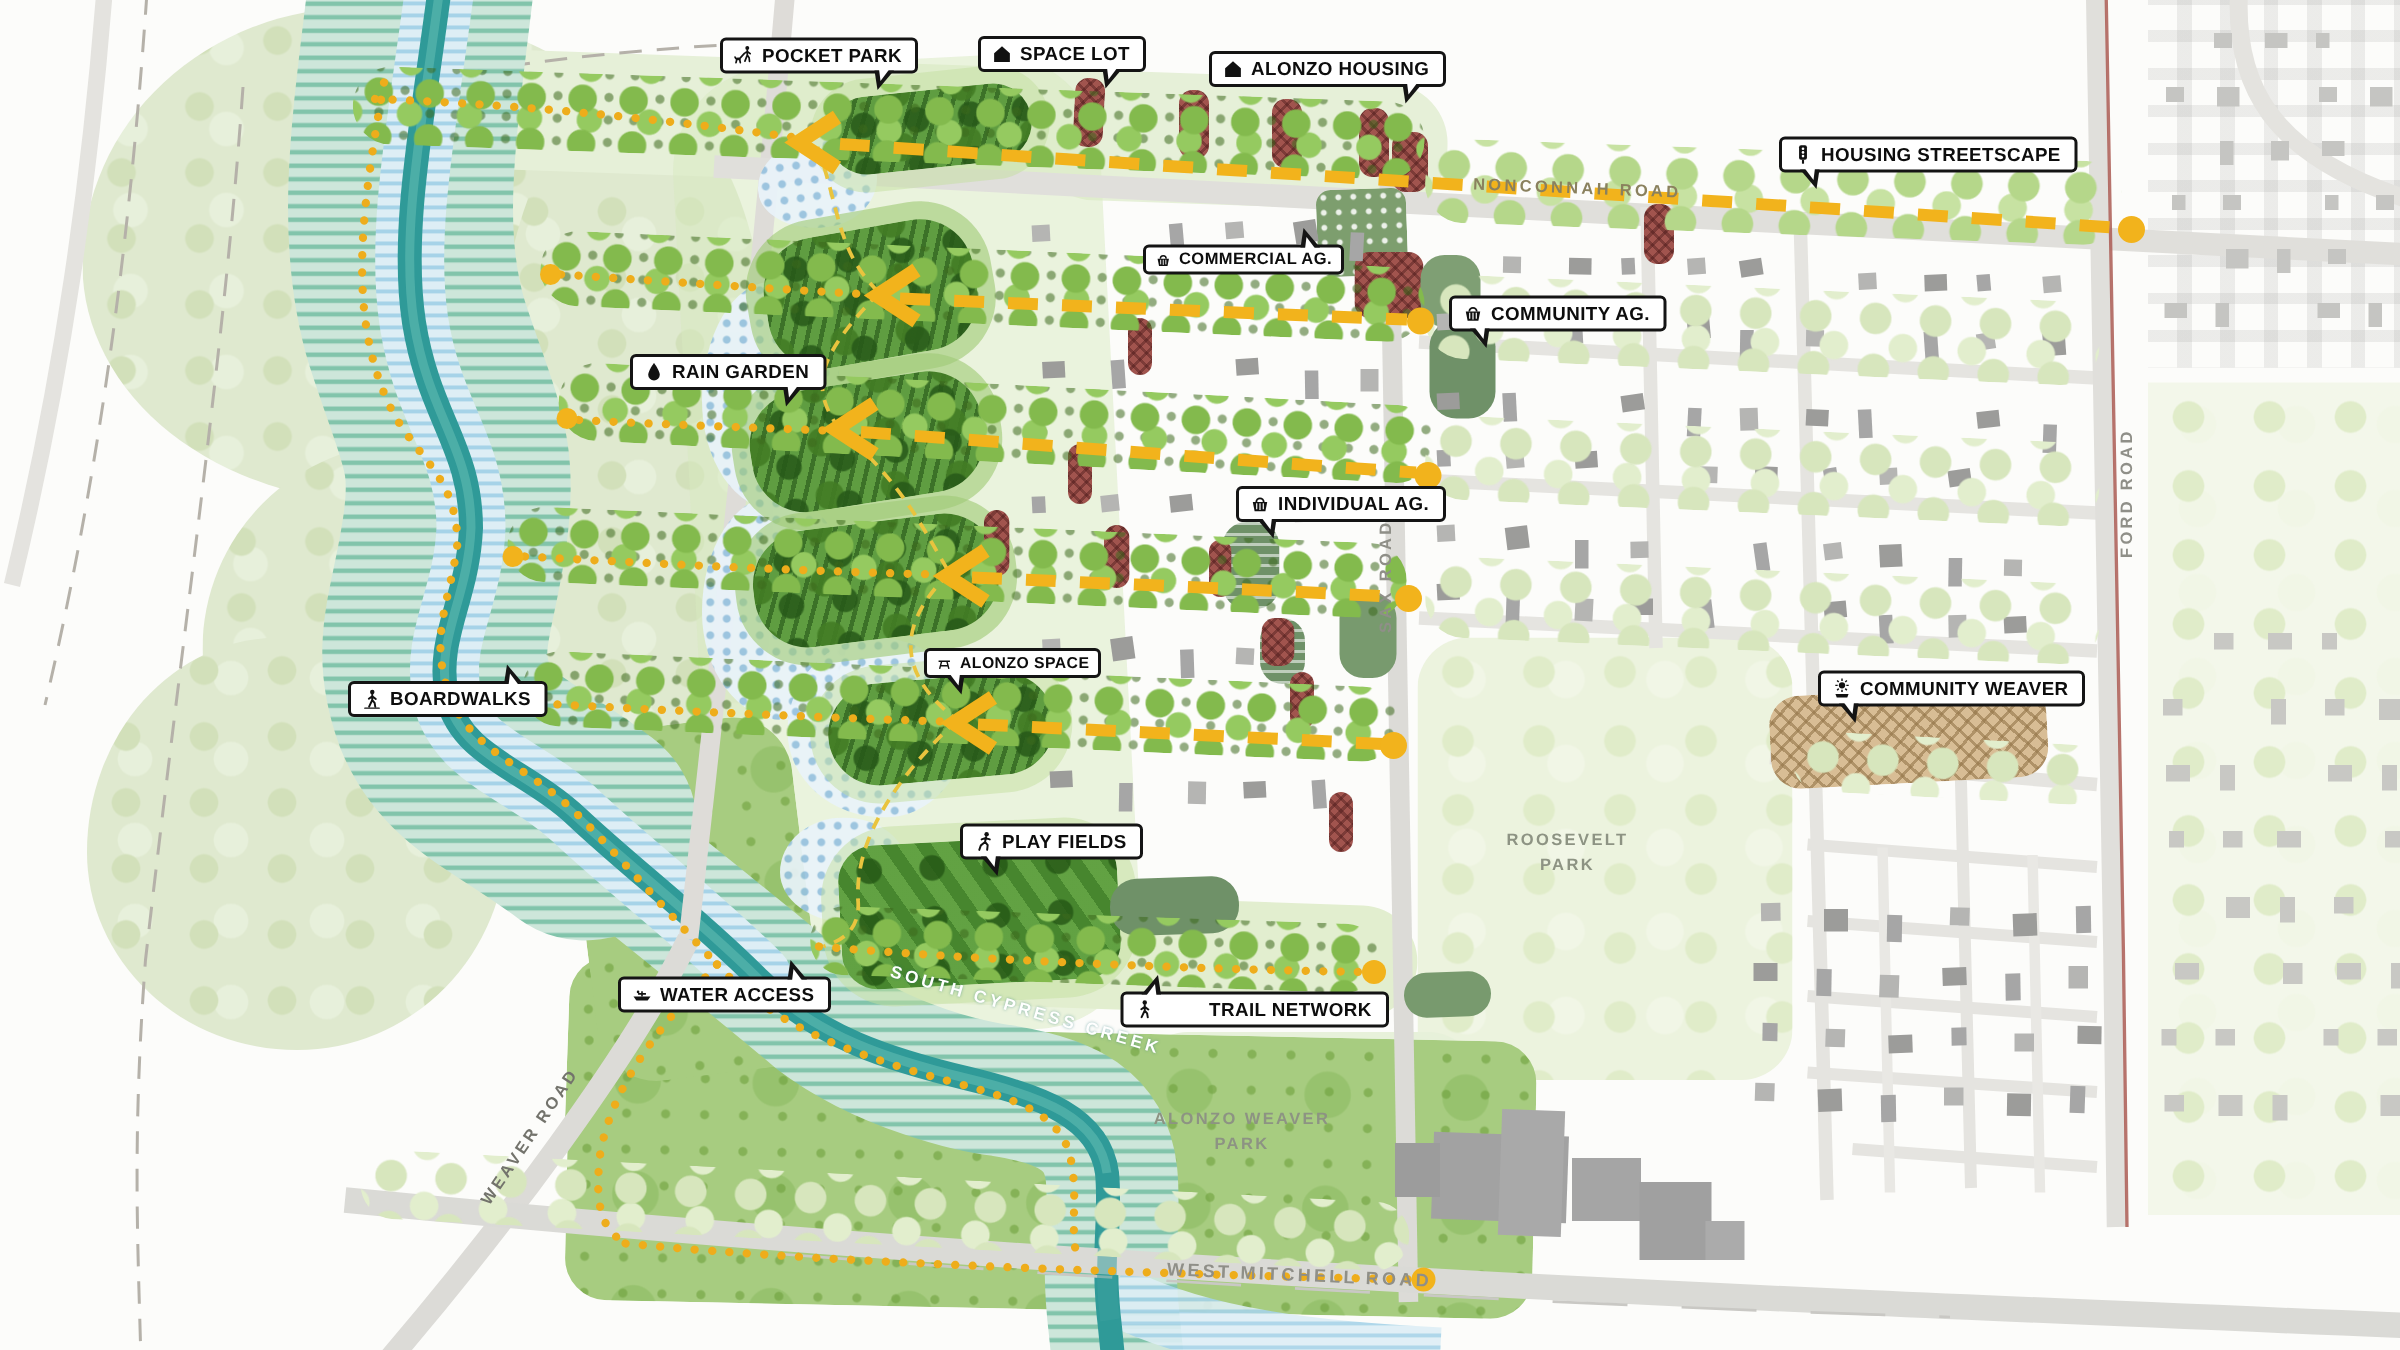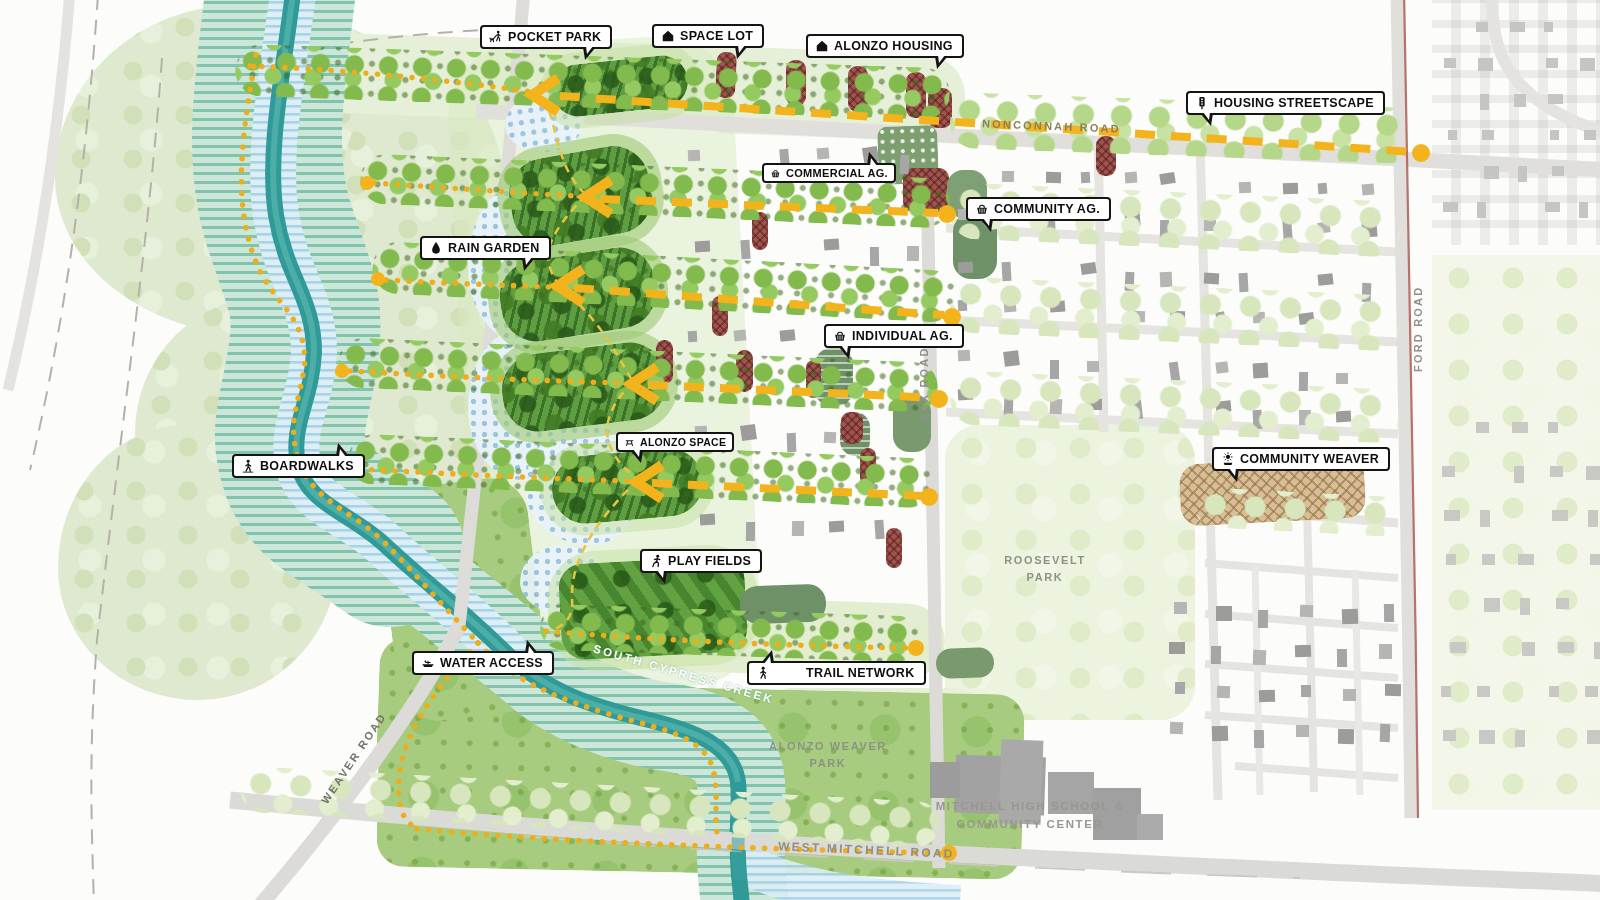--- a/index.html
+++ b/index.html
@@ -489,24 +489,20 @@
     <div class="roadlbl" style="left:778px;top:843px;transform:rotate(2.5deg);font-size:12px;">WEST MITCHELL ROAD</div>
     <div class="creeklbl" style="left:590px;top:668px;transform:rotate(16deg);">SOUTH CYPRESS CREEK</div>
     <div class="placelbl" style="left:985px;top:552px;width:120px;">
       <div>ROOSEVELT</div>
       <div>PARK</div>
     </div>
     <div class="placelbl" style="left:748px;top:738px;width:160px;">
       <div>ALONZO WEAVER</div>
       <div>PARK</div>
     </div>
-    <div class="placelbl" style="left:930px;top:798px;width:200px;color:#98988f;font-size:11.5px;">
-      <div>MITCHELL HIGH SCHOOL &amp;</div>
-      <div>COMMUNITY CENTER</div>
-    </div>
   </div>
 
   <div class="layer" style="z-index:30;">
     <div class="callout t-br" style="left:480px;top:25px;">
       <span class="ic">
           <svg viewBox="0 0 16 16" fill="none" stroke="#111" stroke-width="1.3" stroke-linecap="round">
             <circle cx="10.5" cy="2.3" r="1.5" fill="#111" stroke="none"></circle>
             <path d="M10.5 3.8v3.9M10.5 5l-2.2 1.4M10.5 5l2.2 1.6M10.5 7.7l-1.8 4.6M10.5 7.7l1.4 2 .3 2.8M8.3 6.4 5.2 9.8"></path>
             <ellipse cx="3.6" cy="10.6" rx="2" ry="1.1" fill="#111" stroke="none"></ellipse>
             <path d="M2.4 11.4l-.5 2M4.8 11.4l.4 2M1.7 10.2l-.5-1"></path>

